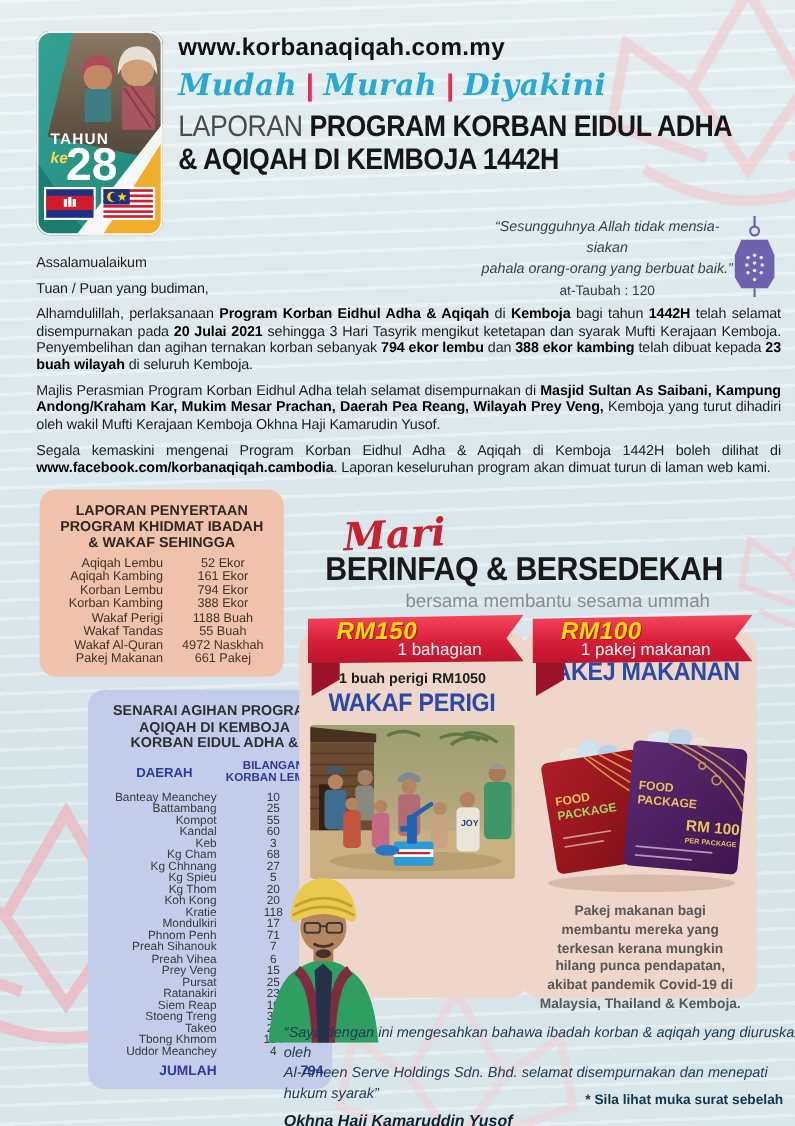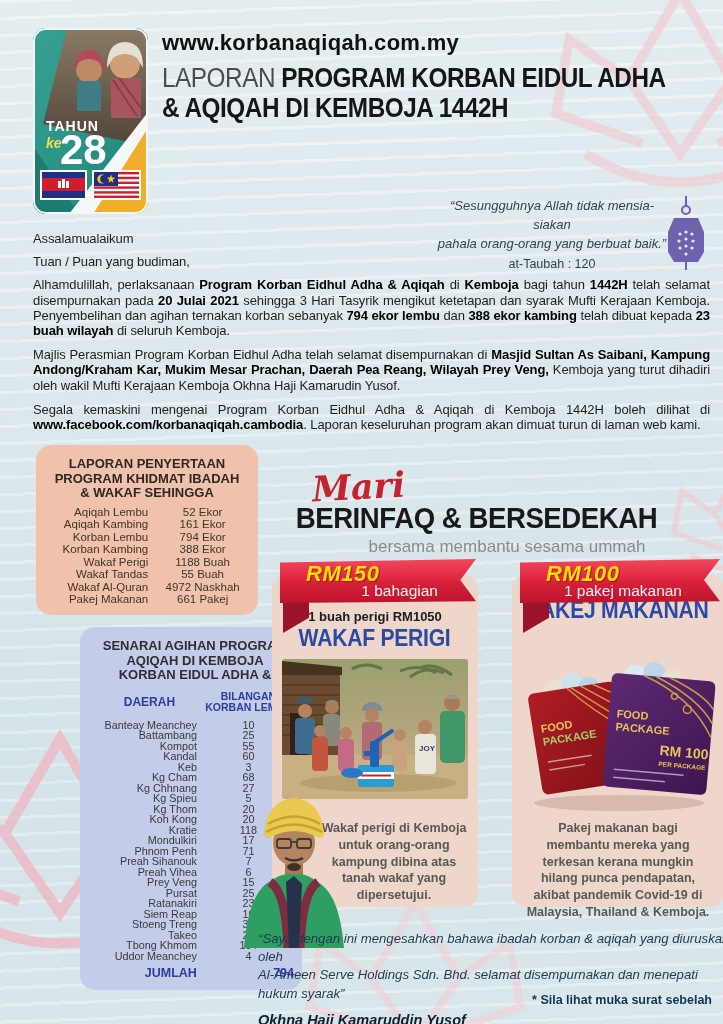--- a/index.html
+++ b/index.html
@@ -59,21 +59,21 @@
   
   .mari{position:absolute; left:312px; top:466px; z-index:2; font-family:"DejaVu Serif",serif;
         font-style:italic; font-weight:bold; font-size:35px; color:#c5232f; transform:rotate(-3deg);}
   .headline{position:absolute; left:278px; top:501px; width:396px; text-align:center; z-index:2;
             font-size:30px; font-weight:bold; color:#191919; white-space:nowrap;}
   .headline .inner{display:inline-block; transform:scaleX(.92); letter-spacing:-.5px;}
   .subline{position:absolute; left:340px; top:537px; width:334px; text-align:center; z-index:2;
            font-size:17px; color:#8b8b8b;}
   .card{position:absolute; top:575px; height:332px; background:#eed6cb; border-radius:14px; z-index:2; box-sizing:border-box;}
   .card1{left:272px; width:206px;}
-  .card2{left:512px; width:212px;}
+  .card2{left:476px; width:212px;}
   .ribbon{position:absolute; left:8px; top:-16px; height:44px; z-index:4;}
   .ribbon .band{position:absolute; inset:0;
     background:linear-gradient(180deg,#f4475c 0%,#d81f3a 55%,#bb152c 100%);
     clip-path:polygon(0 8%,100% 0,92% 48%,100% 96%,0 100%);}
   .ribbon .tail{position:absolute; left:3px; top:40px; width:26px; height:34px; background:#9b122a;
     clip-path:polygon(0 0,100% 0,100% 55%,0 100%); z-index:-1;}
   .ribbon .price{position:absolute; left:26px; top:2px; font-size:22px; font-weight:bold; font-style:italic;
     color:#ffdf00; text-shadow:1px 1px 0 rgba(110,0,10,.5); letter-spacing:.5px;}
   .ribbon .unit{position:absolute; right:38px; bottom:3px; font-size:15.5px; color:rgba(255,255,255,.95);}
   .card .note{margin-top:34px; text-align:center; font-size:13px; font-weight:bold; color:#1c1c1c;}
@@ -178,20 +178,21 @@
         <circle cx="69" cy="151" r="4.6" fill="#ffd200"></circle>
         <circle cx="71" cy="151" r="3.9" fill="#1e2f87"></circle>
         <polygon fill="#ffd200" points="78,146.5 79,149.6 82.3,149.7 79.7,151.7 80.6,154.8 78,152.9 75.4,154.8 76.3,151.7 73.7,149.7 77,149.6"></polygon>
       </g>
       <rect x="1" y="1" width="113" height="184" rx="12" fill="none" stroke="#f2f6f5" stroke-width="2"></rect>
     </g>
   </svg>
 
   <div class="head-text">
     <div class="website">www.korbanaqiqah.com.my</div>
+    <div class="tagline"><span>Mudah</span><span class="sep">|</span><span>Murah</span><span class="sep">|</span><span>Diyakini</span></div>
     <div class="doc-title">
       <span class="inner"><span class="light">LAPORAN </span><span>PROGRAM KORBAN EIDUL ADHA</span><br>
       <span>&amp; AQIQAH DI KEMBOJA 1442H</span></span>
     </div>
   </div>
 
   <div class="verse">
     <div>“Sesungguhnya Allah tidak mensia-siakan</div>
     <div>pahala orang-orang yang berbuat baik.”</div>
     <div class="src">at-Taubah : 120</div>
@@ -451,21 +452,20 @@
       <g>
         <rect x="76" y="106" width="36" height="22" rx="2" fill="#2a9bd4"></rect>
         <rect x="76" y="113" width="36" height="7" fill="#ffffff"></rect>
         <line x1="79" y1="116.5" x2="109" y2="116.5" stroke="#d01c2c" stroke-width="2"></line>
         <rect x="88" y="82" width="9" height="26" rx="2" fill="#1f63b5"></rect>
         <line x1="92" y1="84" x2="110" y2="72" stroke="#1f63b5" stroke-width="4" stroke-linecap="round"></line>
         <rect x="82" y="92" width="8" height="5" fill="#1f63b5"></rect>
         <ellipse cx="70" cy="114" rx="11" ry="5" fill="#2878c8"></ellipse>
       </g>
     </svg>
-    <div class="desc">Wakaf perigi di Kemboja untuk orang-orang kampung dibina atas tanah wakaf yang dipersetujui.</div>
   </div>
 
   <div class="card card2">
     <div class="ribbon" style="width:200px;">
       <div class="tail"></div>
       <div class="band"></div>
       <span class="price">RM100</span>
       <span class="unit">1 pakej makanan</span>
     </div>
     <div class="card-title"><span class="inner">PAKEJ MAKANAN</span></div>

